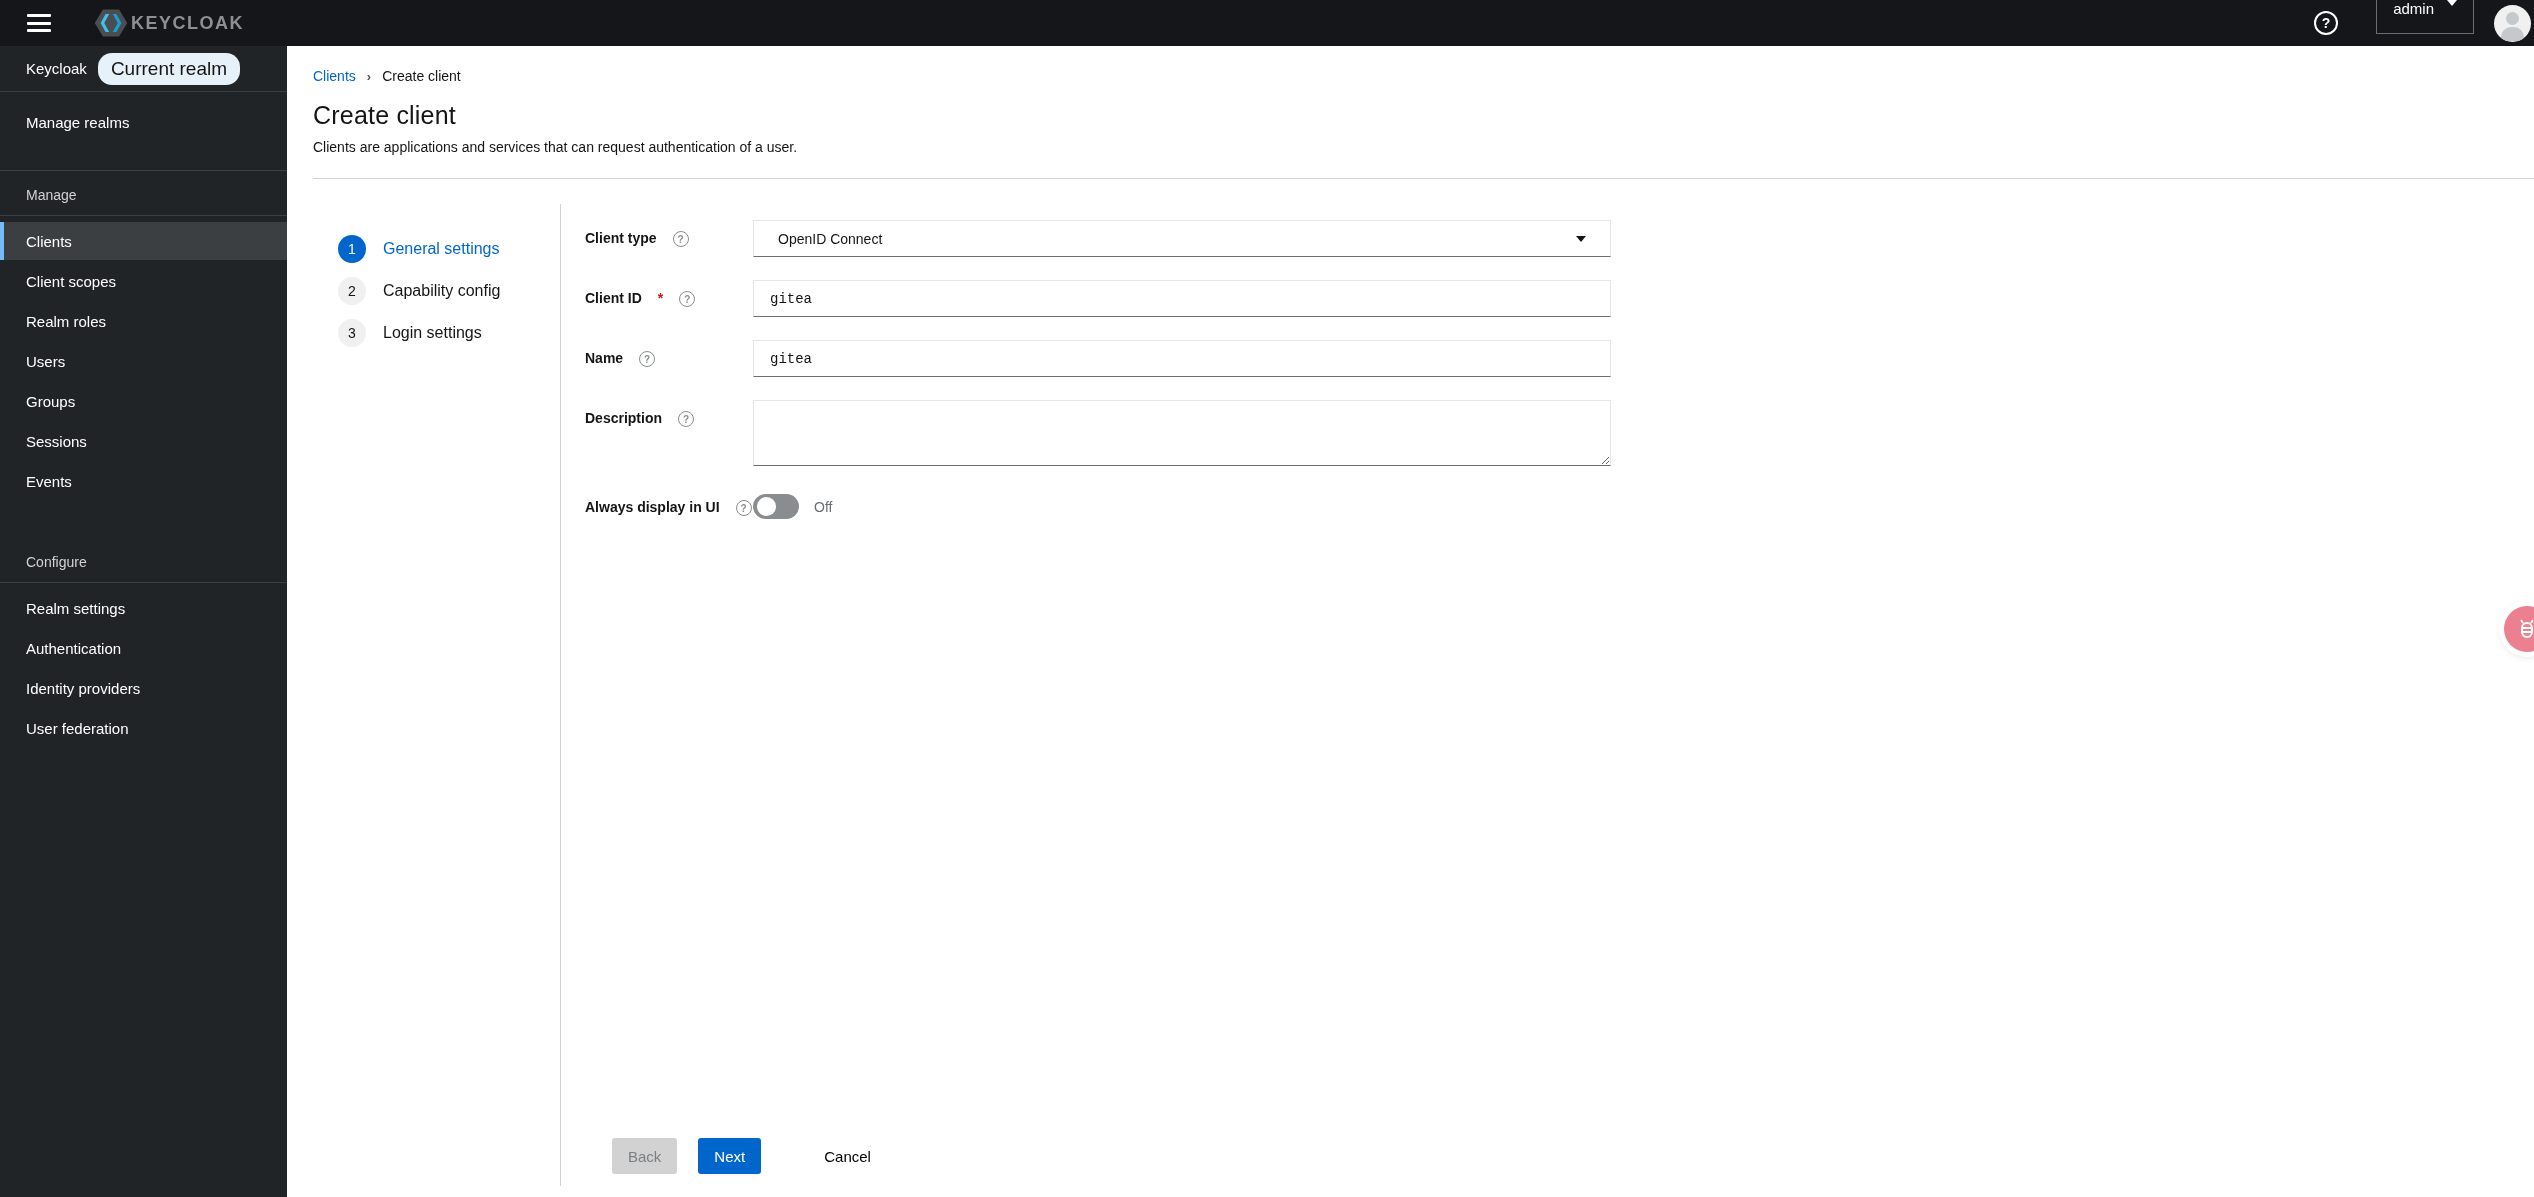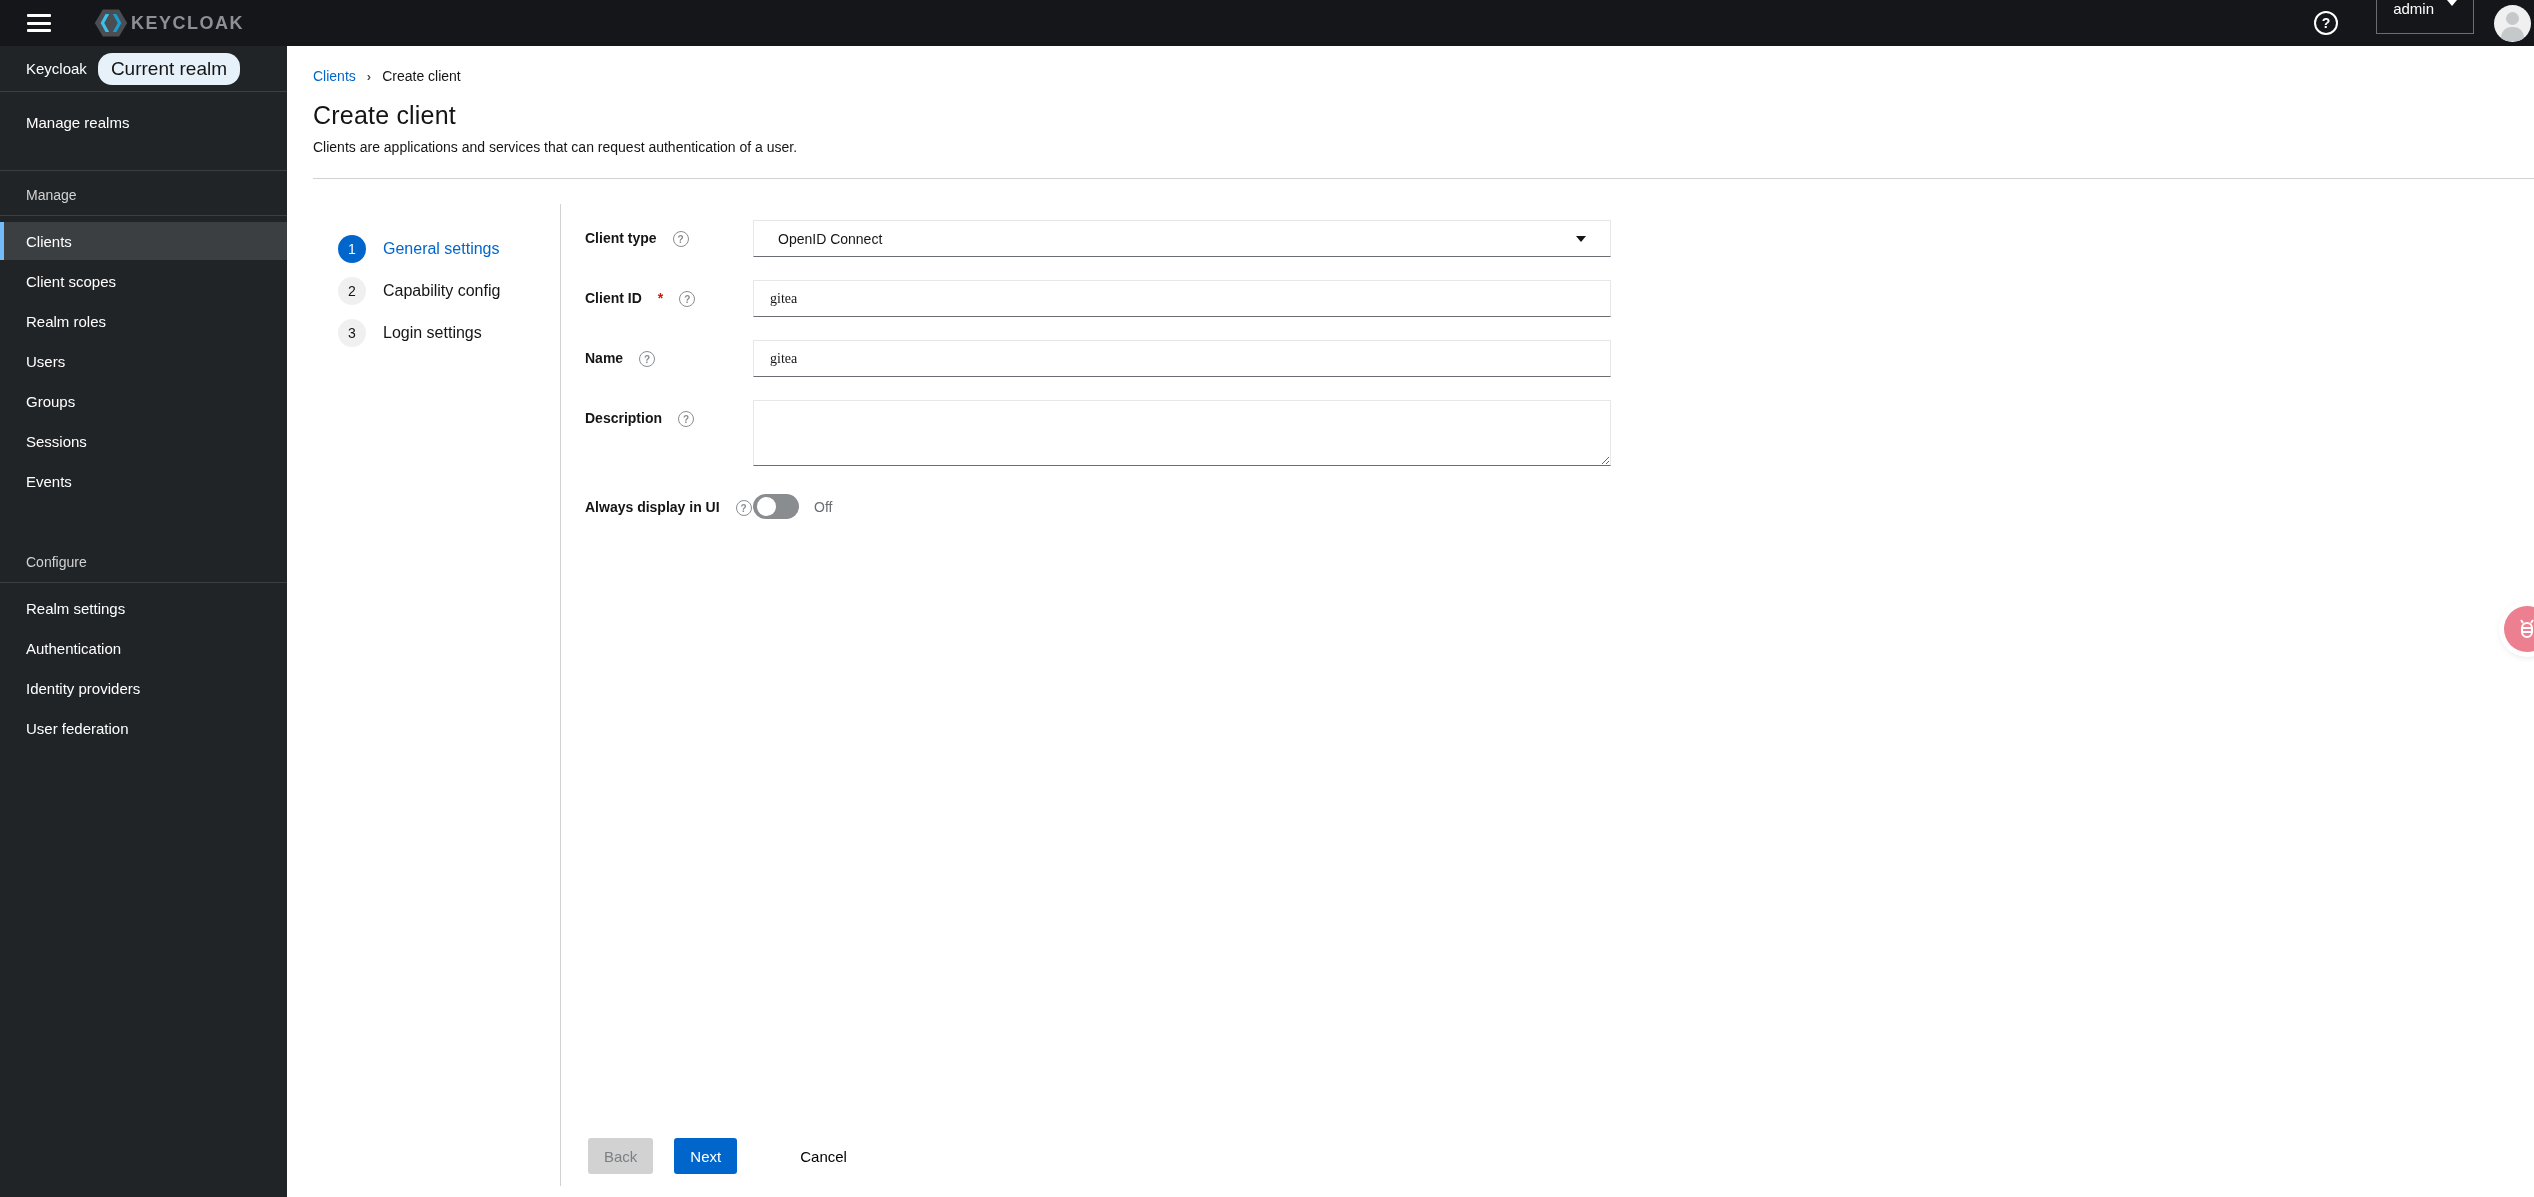--- a/index.html
+++ b/index.html
@@ -55,32 +55,32 @@
   
   .form-area { flex:1; padding:41px 0 0 24px; position:relative; }
   .form-row { display:flex; margin-bottom:23px; }
   .form-label-col { width:168px; flex:none; display:flex; align-items:flex-start; gap:16px; padding-top:10px; }
   .form-label { font-size:14px; font-weight:bold; color:#151515; white-space:nowrap; }
   .required-star { color:#c9190b; font-size:14px; font-weight:bold; }
   .help-icon { width:16px; height:16px; border:1px solid #8a8d90; border-radius:50%; color:#8a8d90; font-size:10px; font-weight:bold; display:inline-flex; align-items:center; justify-content:center; margin-top:1px; cursor:pointer; flex:none; }
   .control-col { width:858px; flex:none; }
   .pf-select { height:37px; width:100%; background:#ffffff; border:1px solid #e7e7e7; border-bottom:1px solid #6a6e73; display:flex; align-items:center; justify-content:space-between; padding:0 24px; font-size:14px; color:#151515; cursor:pointer; }
   .select-caret { width:0; height:0; border-left:5px solid transparent; border-right:5px solid transparent; border-top:6px solid #151515; }
-  .pf-input { height:37px; width:100%; background:#ffffff; border:1px solid #e7e7e7; border-bottom:1px solid #6a6e73; padding:0 16px; font-size:14px; color:#151515; font-family:Liberation Serif, serif; outline:none; }
+  .pf-input { height:37px; width:100%; background:#ffffff; border:1px solid #e7e7e7; border-bottom:1px solid #6a6e73; padding:0 16px; font-size:14px; color:#151515; font-family:Liberation Mono, monospace; outline:none; }
   .pf-textarea { height:66px; width:100%; background:#ffffff; border:1px solid #e7e7e7; border-bottom:1px solid #6a6e73; padding:8px 16px; font-size:14px; color:#151515; font-family:"Liberation Sans", sans-serif; outline:none; resize:vertical; }
   .toggle-row { margin-top:-4px; }
   .toggle-wrap { display:flex; align-items:center; padding-top:5px; }
   .toggle { width:46px; height:25px; border-radius:13px; background:#8a8d90; position:relative; cursor:pointer; flex:none; }
   .toggle-knob { position:absolute; top:3px; left:4px; width:19px; height:19px; border-radius:50%; background:#ffffff; }
   .toggle-state { margin-left:15px; font-size:14px; color:#6a6e73; }
 
   
   .form-footer { position:absolute; left:27px; bottom:23px; display:flex; align-items:center; }
   .btn { height:36px; padding:0 16px; font-size:15px; border:none; border-radius:3px; font-family:"Liberation Sans", sans-serif; cursor:pointer; }
-  .btn-back { background:#d2d2d2; color:#7c8084; margin-right:21px; cursor:not-allowed; }
+  .btn-back { background:#d2d2d2; color:#7c8084; margin-right:21px; cursor:not-allowed;margin-left:24px; }
   .btn-next { background:#0066cc; color:#ffffff; margin-right:63px; }
   .cancel-link { color:#000000; font-size:15px; text-decoration:none; cursor:pointer; }
 
   
   .fab { position:absolute; top:606px; right:-16px; width:46px; height:46px; border-radius:50%; background:#ec7f90; box-shadow:0 0 0 5px #ffffff, 0 2px 10px rgba(0,0,0,0.25); display:flex; align-items:center; justify-content:center; z-index:40; cursor:pointer; }
 </style>
 </head>
 <body>
 
 <header class="topbar">

